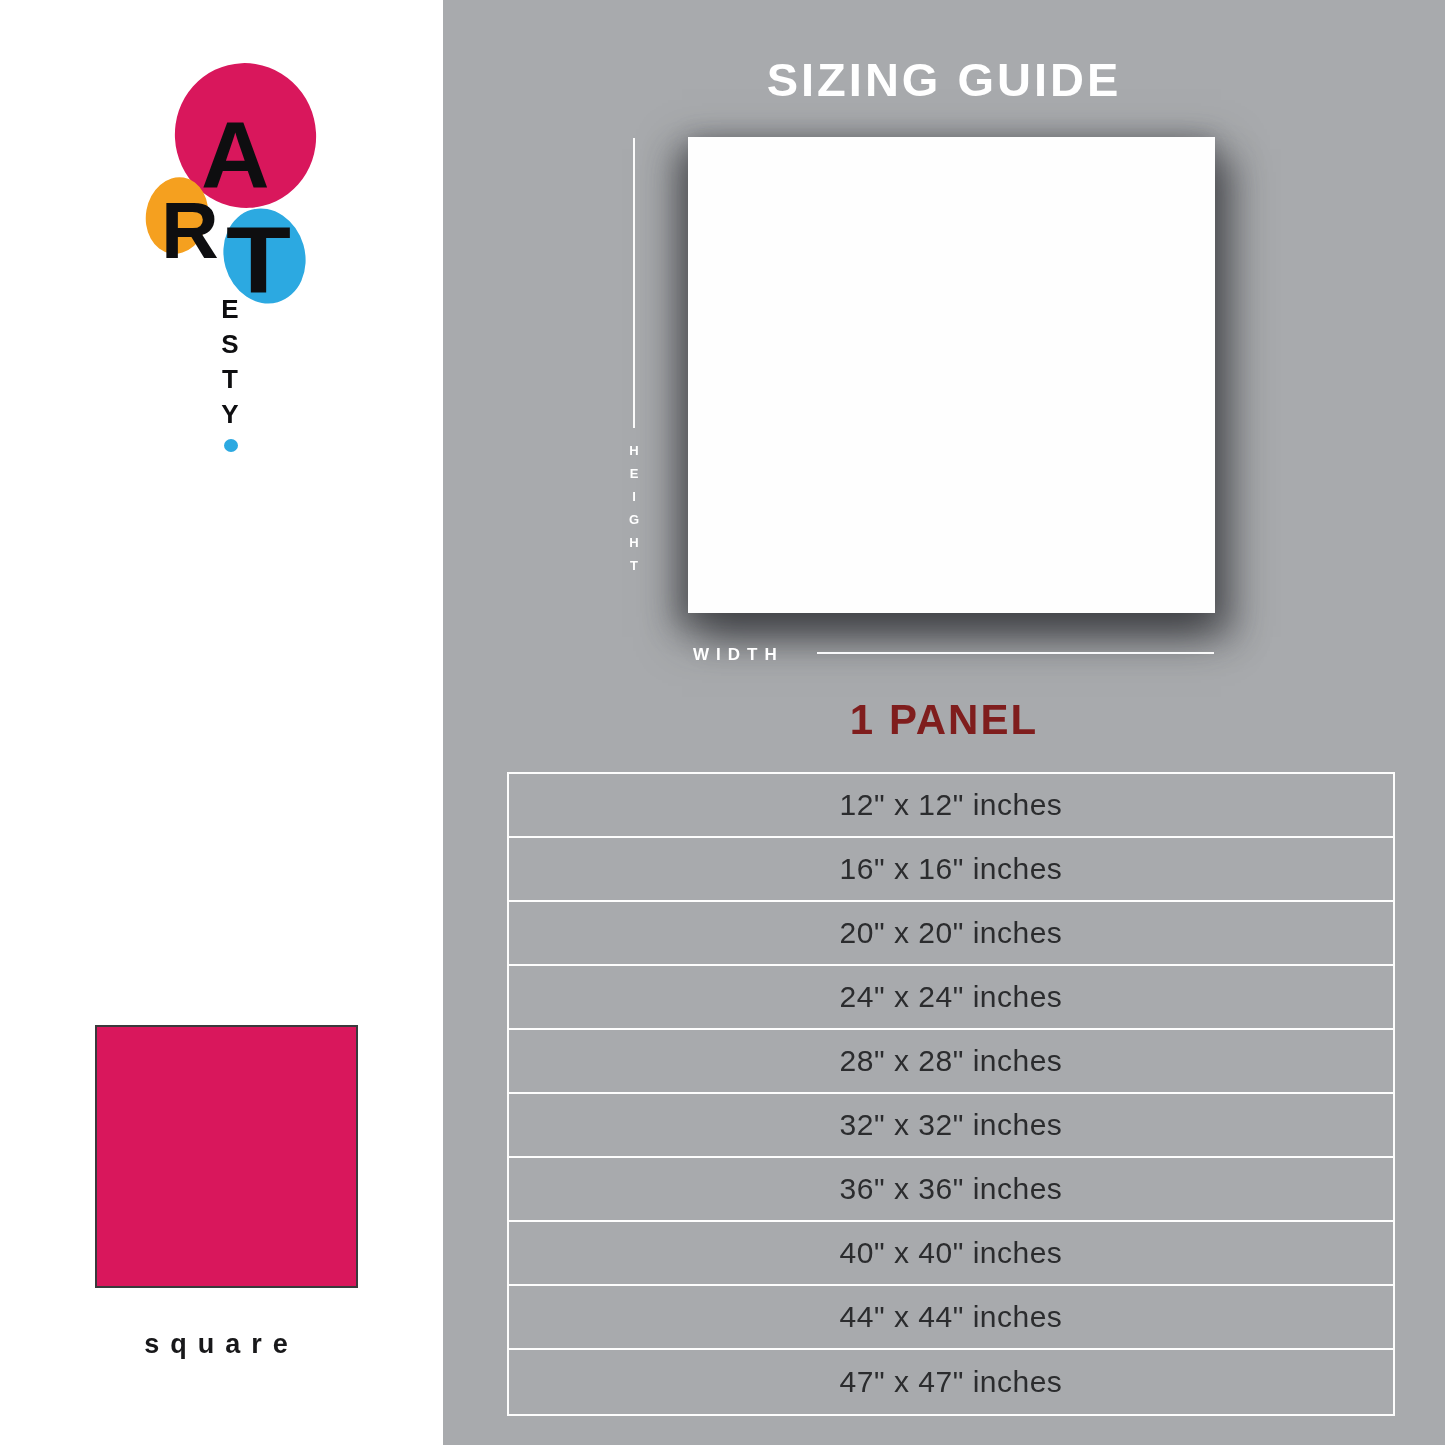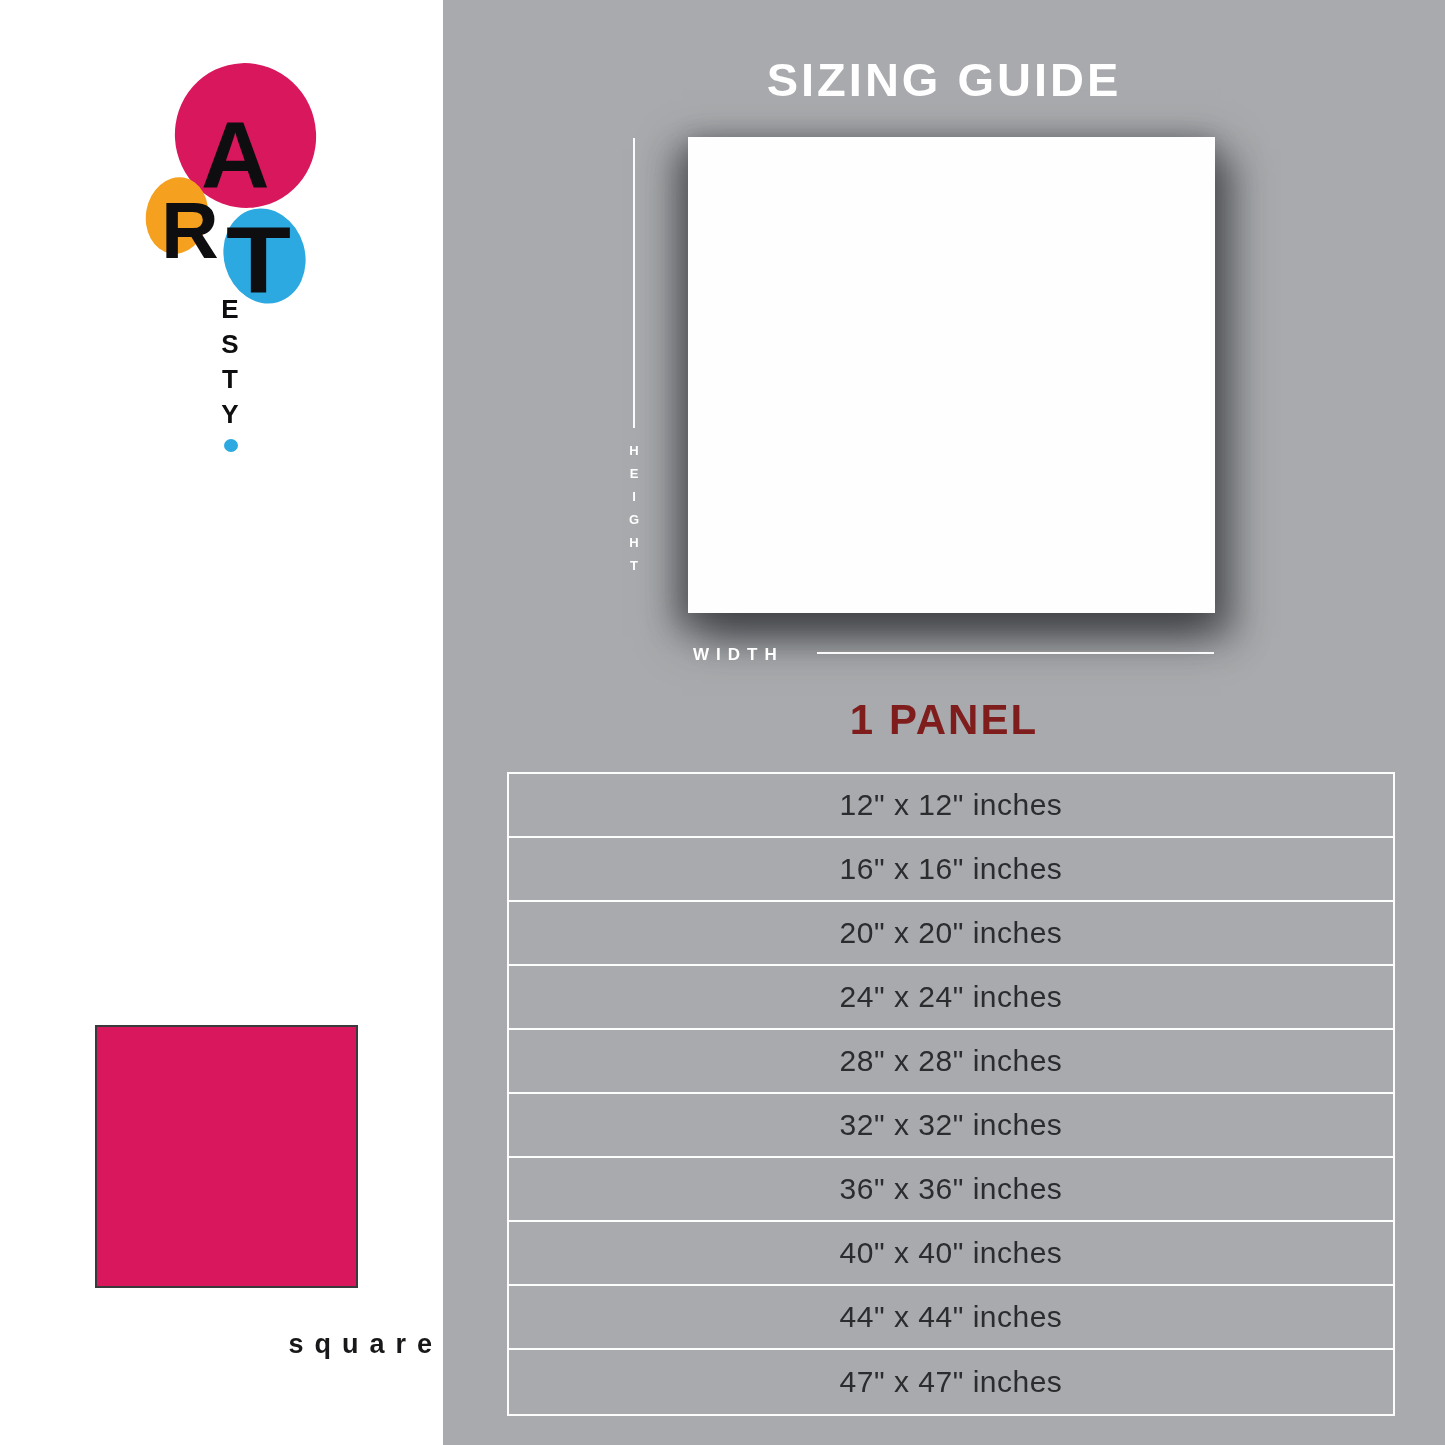--- a/index.html
+++ b/index.html
@@ -17,21 +17,21 @@
   .logo-letter{position:absolute;color:#0e0e10;font-weight:800;line-height:1;}
   .letter-a{left:201px;top:108px;font-size:95px;}
   .letter-r{left:161px;top:191px;font-size:80px;}
   .letter-t{left:226px;top:213px;font-size:95px;transform:scaleX(1.12);transform-origin:left;}
   .esty{position:absolute;left:205px;top:296px;width:50px;display:flex;flex-direction:column;
         align-items:center;gap:9px;font-size:26px;font-weight:800;line-height:1;color:#0e0e10;}
   .esty-dot{position:absolute;left:224px;top:439px;width:14px;height:13px;border-radius:50%;background:var(--blue);}
 
   .shape-swatch{position:absolute;left:95px;top:1025px;width:263px;height:263px;
                 background:var(--pink);border:2px solid #3a3a3c;box-sizing:border-box;}
-  .shape-label{position:absolute;left:0;top:1329px;width:443px;text-align:right;
+  .shape-label{position:absolute;left:0;top:1329px;width:443px;text-align:center;
                font-size:27px;font-weight:700;letter-spacing:11px;color:#18181a;}
 
   
   .right-area{position:absolute;left:443px;top:0;width:1002px;height:1445px;background:var(--background_gray);}
 
   .guide-title{position:absolute;left:0;top:52px;width:1002px;text-align:center;
                color:#ffffff;font-size:47px;font-weight:800;letter-spacing:3px;}
 
   .panel-preview{position:absolute;left:245px;top:137px;width:527px;height:476px;background:#fefefe;
      box-shadow:0 18px 40px 6px rgba(42,43,48,0.50),

